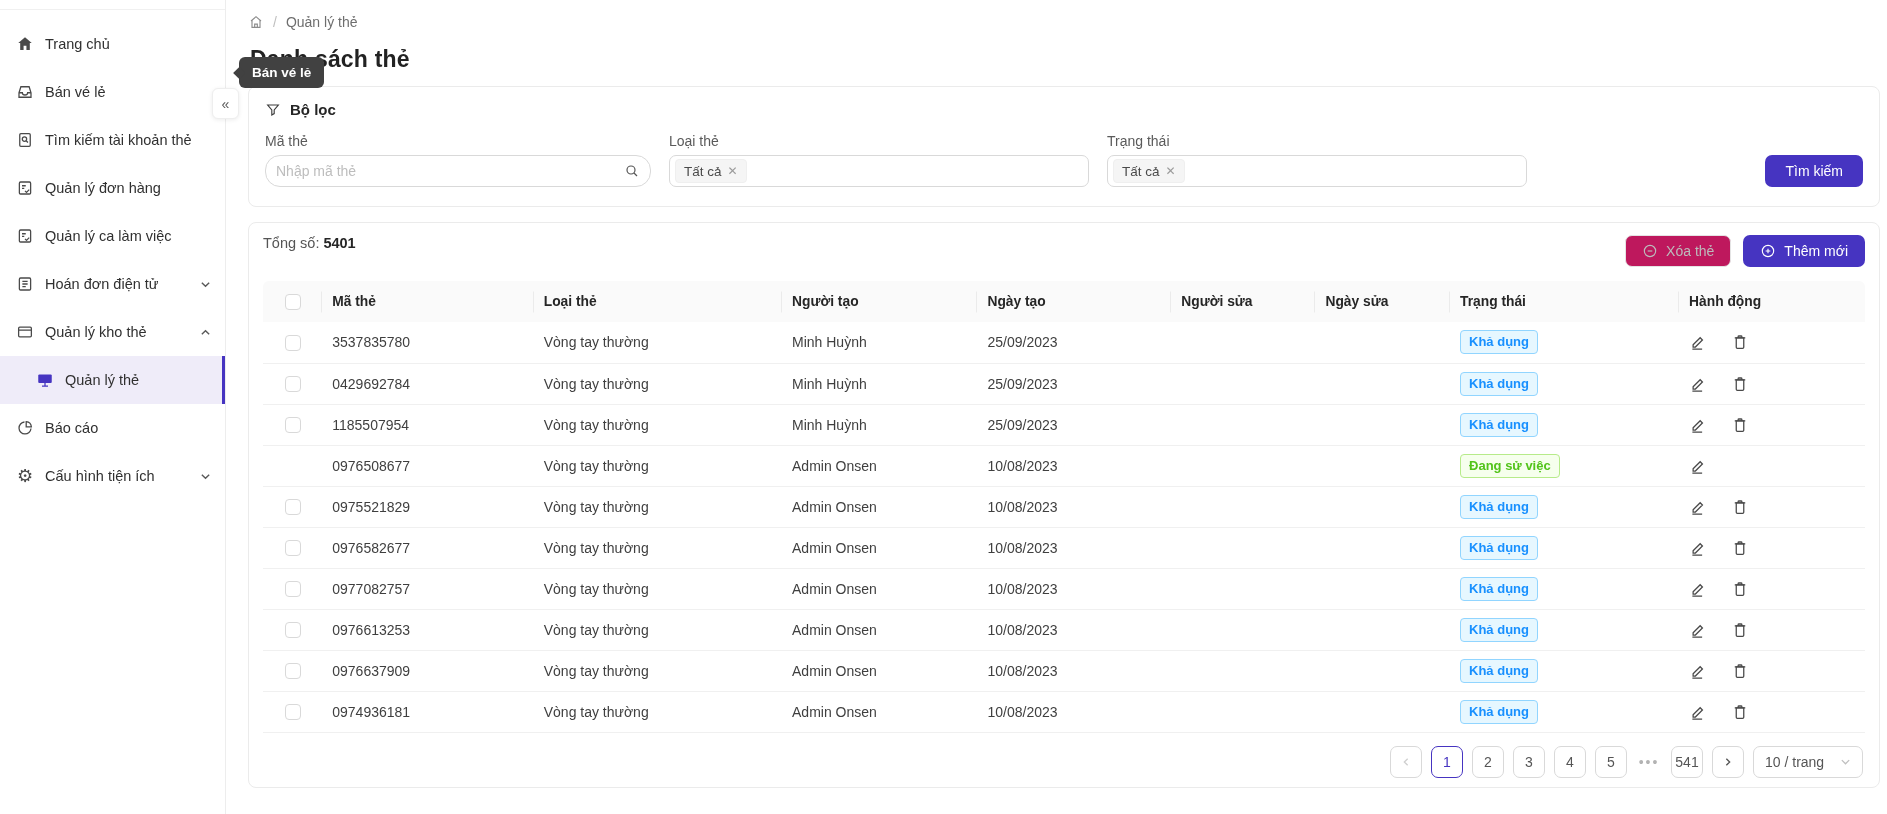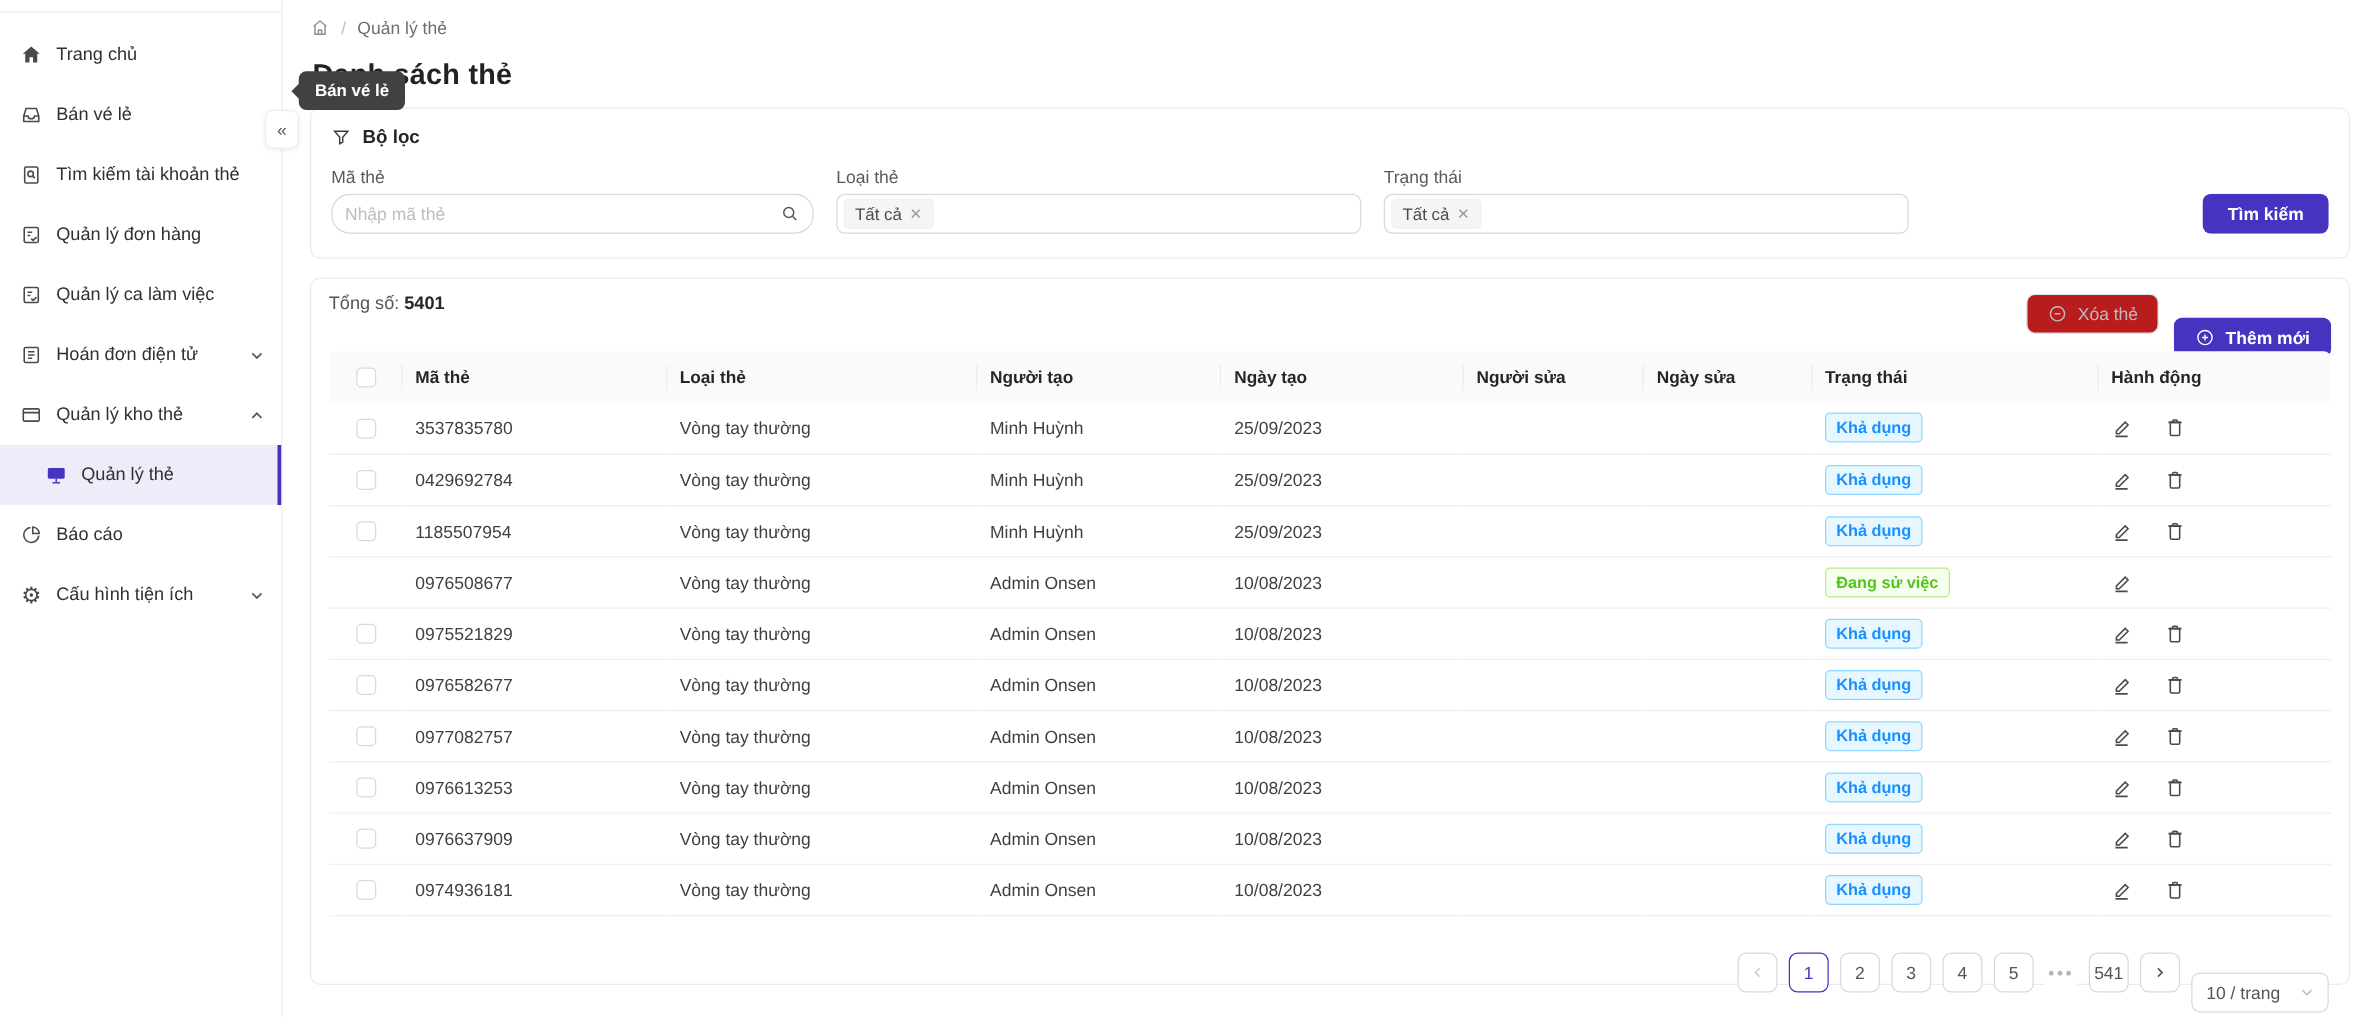--- a/index.html
+++ b/index.html
@@ -53,22 +53,22 @@
     font-family:"Liberation Sans","DejaVu Sans",sans-serif; background:transparent; }
   .ctl input::placeholder { color:#bdbdbd; }
   .ctl .search-ic { width:16px; height:16px; color:#555; flex:none; }
   .w-input { width:386px;border-radius:15px; } .w-select { width:420px; }
   .tag { display:inline-flex; align-items:center; gap:6px; height:24px; padding:0 8px;
     background:#f5f5f5; border:1px solid #efefef; border-radius:4px; font-size:13.5px; color:#4a4a4a; }
   .tag .tag-x { color:#9a9a9a; font-size:12px; cursor:pointer; }
   .btn { display:inline-flex; align-items:center; justify-content:center; gap:8px; height:32px;
     border-radius:7px; font-size:14px; padding:0 16px; cursor:pointer; border:1px solid transparent;
     font-family:inherit; }
-  .btn-primary { background:var(--primary); color:#fff; font-weight:700;margin-top:19px; }
-  .btn-disabled { background:#b91c1c; color:#bcbcbc; border-color:#e4e4e4; cursor:not-allowed; }
+  .btn-primary { background:var(--primary); color:#fff; font-weight:400; }
+  .btn-disabled { background:#be185d; color:#bcbcbc; border-color:#e4e4e4; cursor:not-allowed; }
   .btn .bic { width:16px; height:16px; }
   .search-btn { margin-left:auto; padding:0 19px; }
 
   
   .table-card { margin-top:15px; padding:12px 14px 14px; height:566px; }
   .toolbar { display:flex; height:34px; }
   .total { font-size:14.5px; color:#555; }
   .total b { color:#262626; font-weight:700; margin-left:4px; }
   .toolbar-btns { margin-left:auto; display:flex; gap:12px; }
 
@@ -89,21 +89,21 @@
   .actions { display:flex; align-items:center; gap:24px; }
   .act { width:18px; height:18px; color:#4a4a4a; cursor:pointer; }
 
   
   .pagination { display:flex; justify-content:flex-end; align-items:center; gap:9px; margin-top:13px; padding-right:2px; }
   .pg { min-width:32px; height:32px; border:1px solid var(--ctl-border); border-radius:7px; background:#fff;
     display:flex; align-items:center; justify-content:center; font-size:14px; color:#555; cursor:pointer; }
   .pg.active { border-color:var(--primary); color:var(--primary); }
   .pg.disabled { color:#cfcfcf; cursor:default; }
   .pg-ellipsis { border:none; color:#b3b3b3; letter-spacing:2px; min-width:26px; cursor:default; }
-  .pg-size { width:110px; justify-content:space-between; padding:0 11px; color:#555;margin-top:32px; }
+  .pg-size { width:110px; justify-content:space-between; padding:0 11px; color:#555; }
   .pg-size .chev { color:#bfbfbf; display:flex; }
   .chev svg { display:block; }
 </style>
 </head>
 <body>
 
 <aside class="sidebar">
   <nav class="nav">
     <div class="side-item">
       <svg class="si" viewBox="0 0 24 24">

